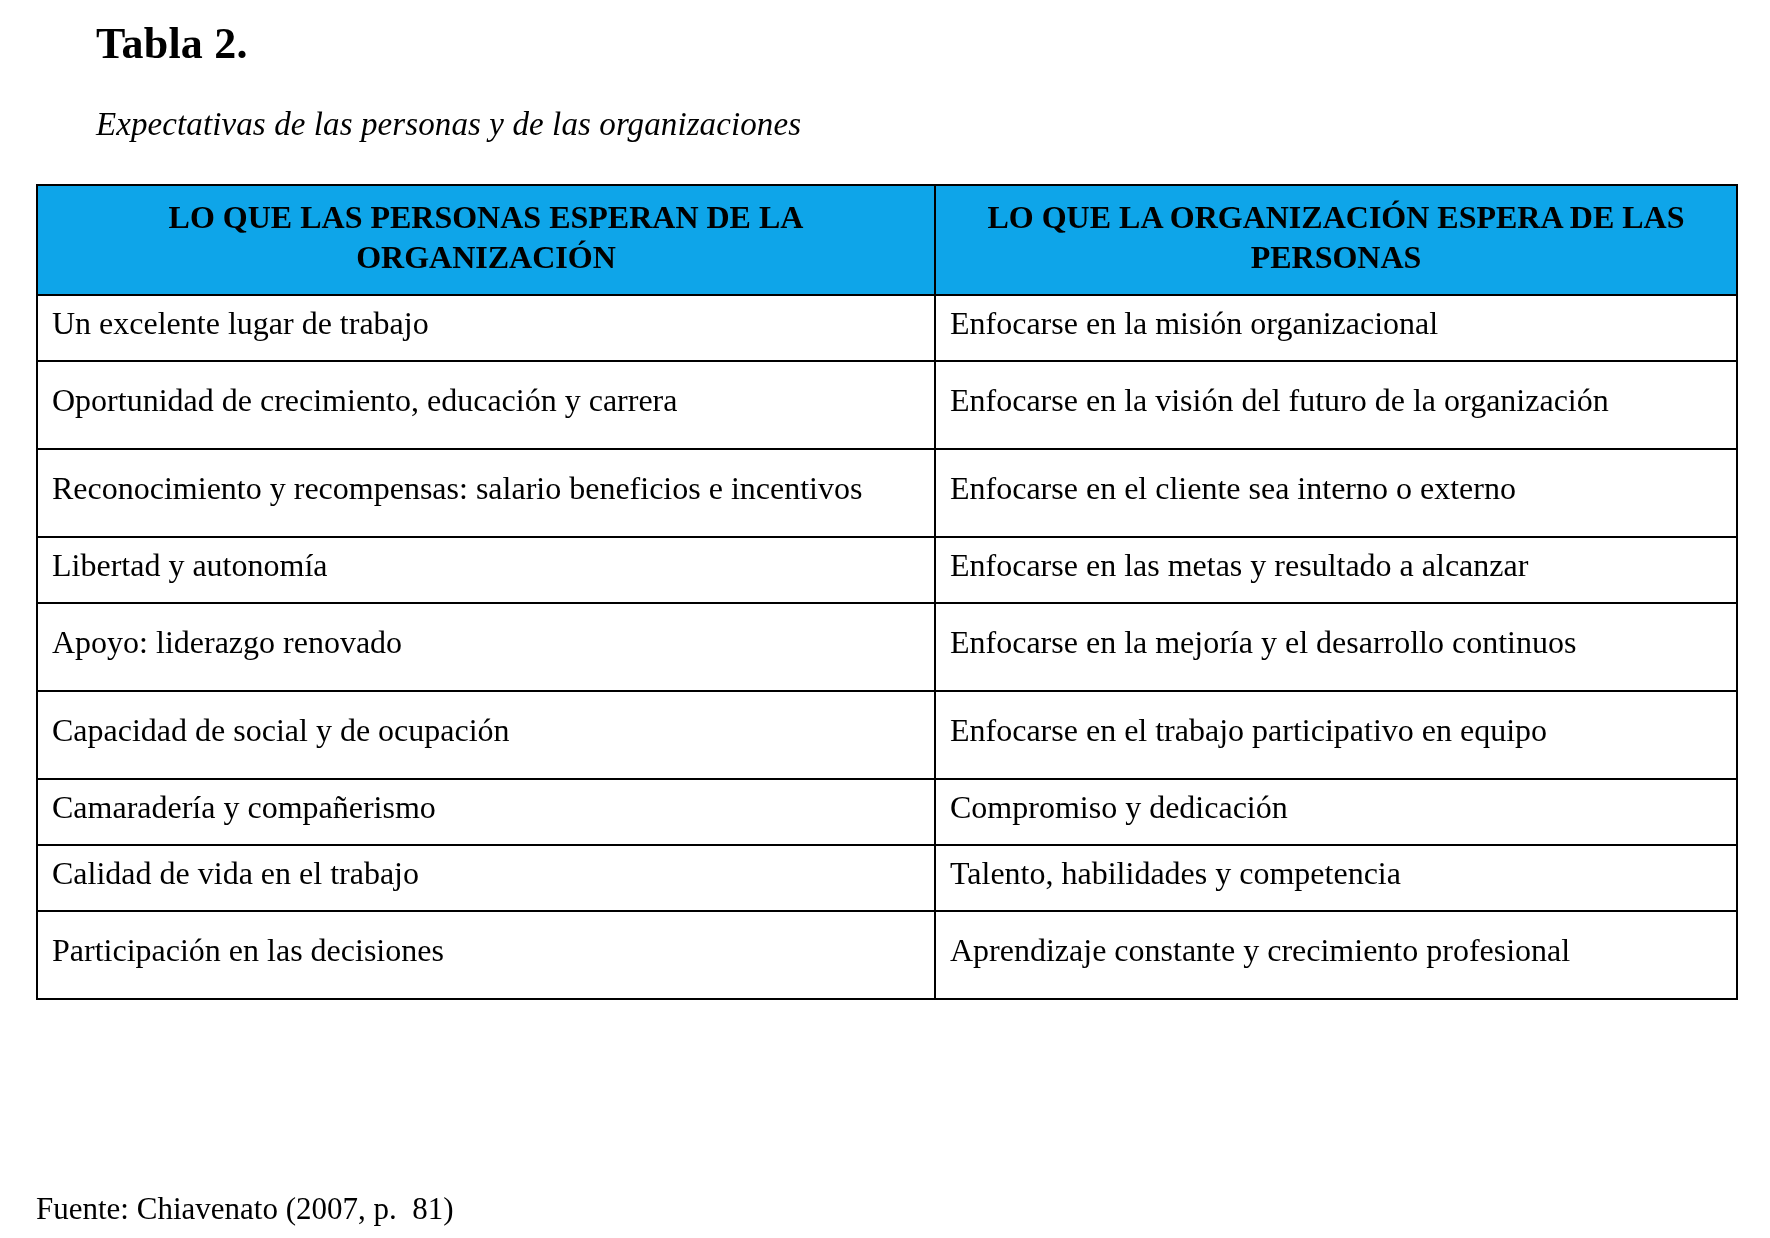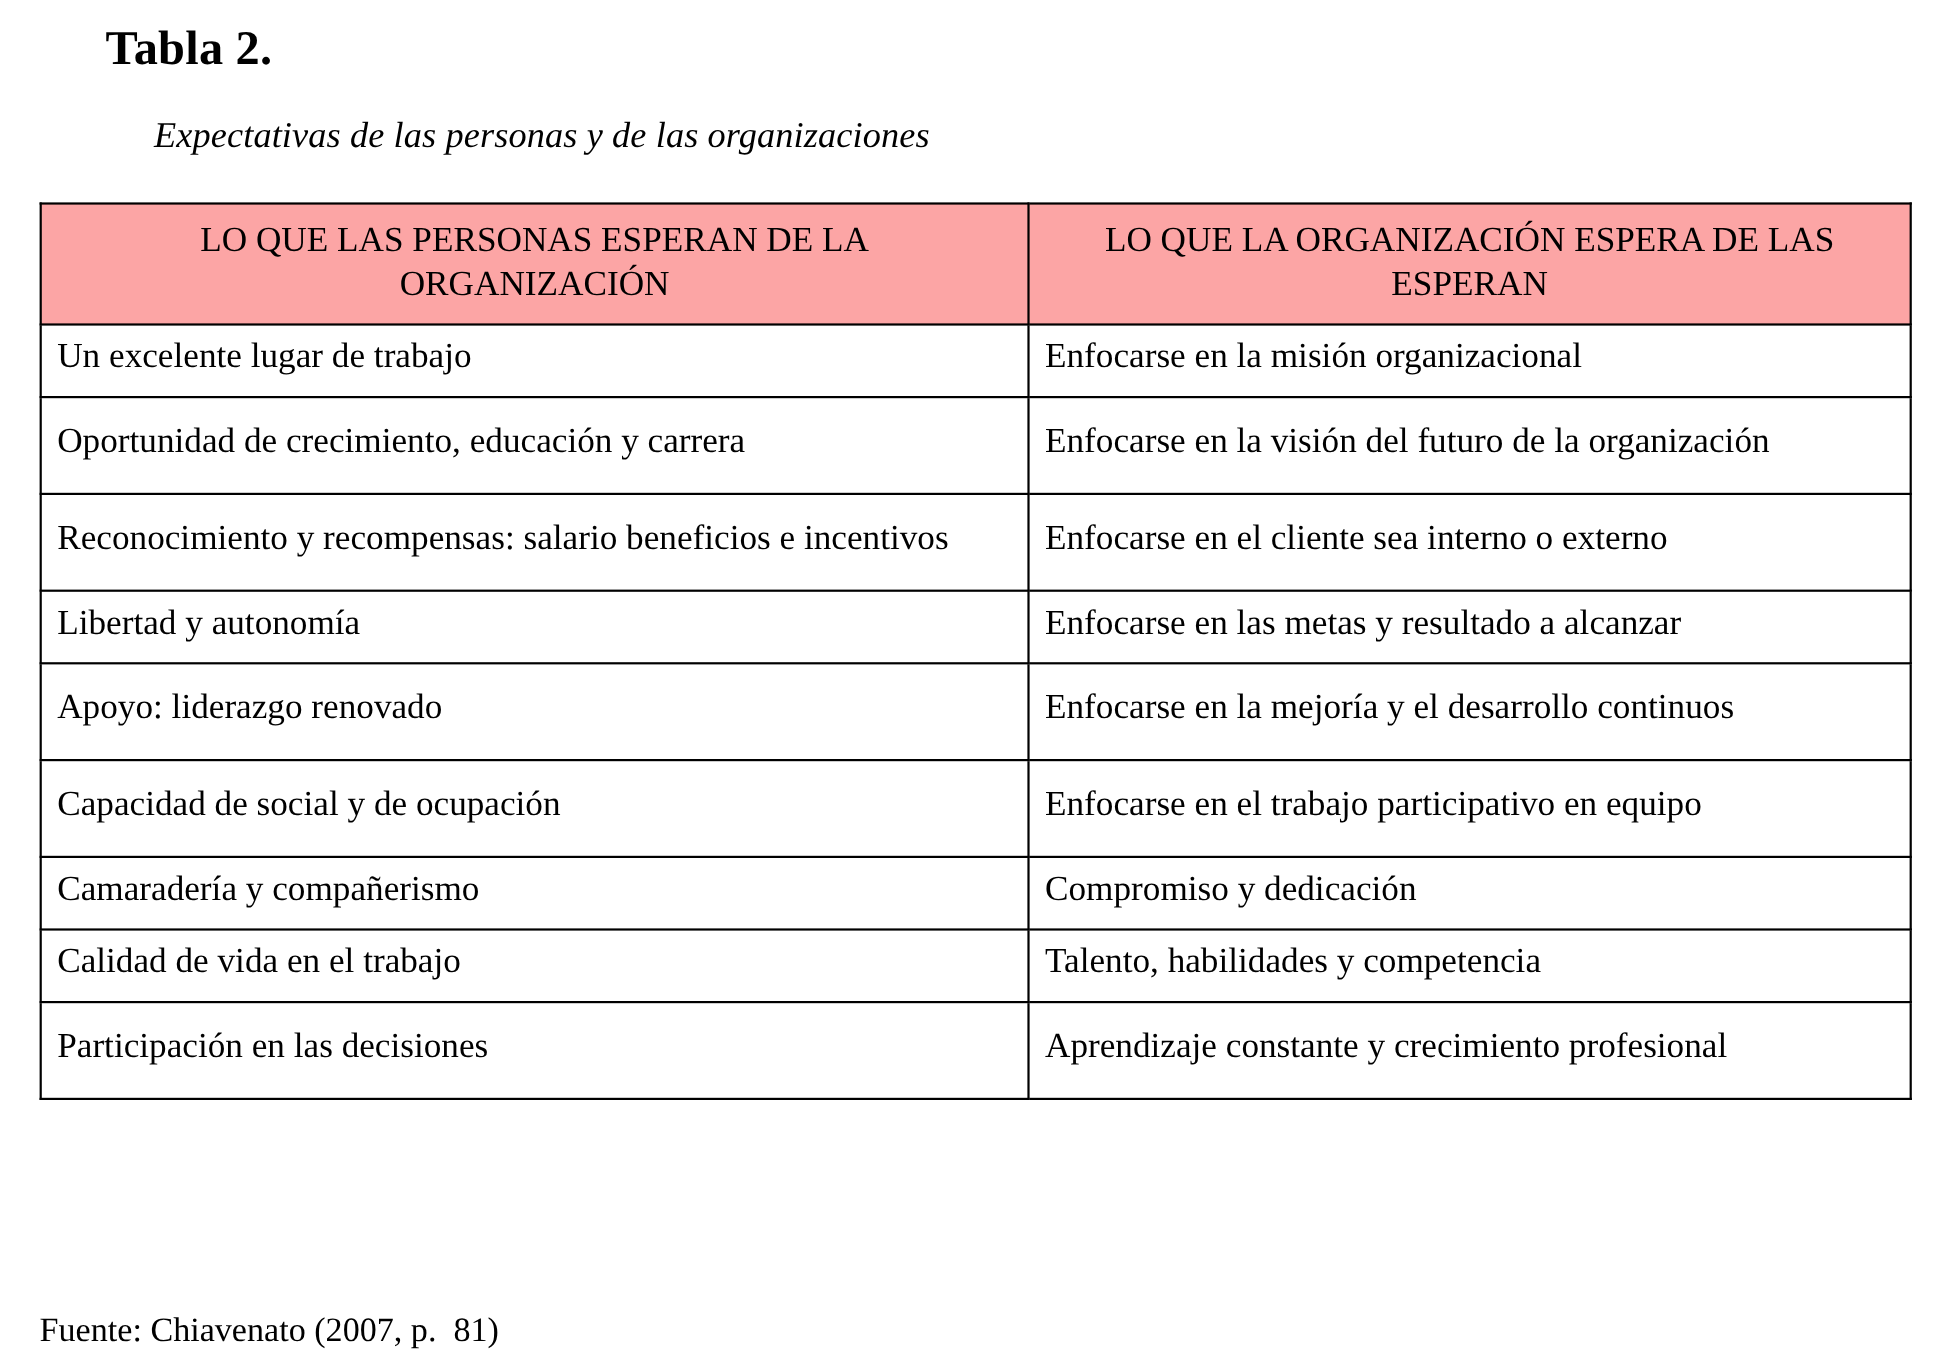--- a/index.html
+++ b/index.html
@@ -30,21 +30,20 @@
     line-height: 1.2;
   }
   .table-caption {
     position: absolute;
     left: 96px;
     top: 105px;
     font-size: 33px;
     font-style: italic;
     line-height: 1.2;
     letter-spacing: 0.1px;
-    margin-left: 44px;
   }
   .table-wrap {
     position: absolute;
     left: 36px;
     top: 184px;
     width: 1700px;
   }
   table.expect {
     border-collapse: collapse;
     width: 1700px;
@@ -55,23 +54,23 @@
   table.expect th,
   table.expect td {
     border: 2px solid #000000;
     vertical-align: middle;
     font-size: 32px;
     line-height: 1.22;
     padding: 7px 14px 16px 14px;
     box-sizing: border-box;
   }
   table.expect thead th {
-    background: #fca5a5;
+    background: #0ea5e9;
     text-align: center;
-    font-weight: normal;
+    font-weight: bold;
     padding: 10px 20px 14px 20px;
     line-height: 1.24;
     height: 110px;
   }
   table.expect tbody td {
     text-align: left;
     height: 66px;
   }
   table.expect tbody tr.tall td {
     height: 88px;
@@ -97,21 +96,21 @@
 
   <div class="table-wrap">
     <table class="expect">
       <colgroup>
         <col class="c1">
         <col class="c2">
       </colgroup>
       <thead>
         <tr>
           <th>LO QUE LAS PERSONAS ESPERAN DE LA ORGANIZACIÓN</th>
-          <th>LO QUE LA ORGANIZACIÓN ESPERA DE LAS ESPERAN</th>
+          <th>LO QUE LA ORGANIZACIÓN ESPERA DE LAS PERSONAS</th>
         </tr>
       </thead>
       <tbody>
         <tr>
           <td>Un excelente lugar de trabajo</td>
           <td>Enfocarse en la misión organizacional</td>
         </tr>
         <tr class="tall">
           <td>Oportunidad de crecimiento, educación y carrera</td>
           <td>Enfocarse en la visión del futuro de la organización</td>

